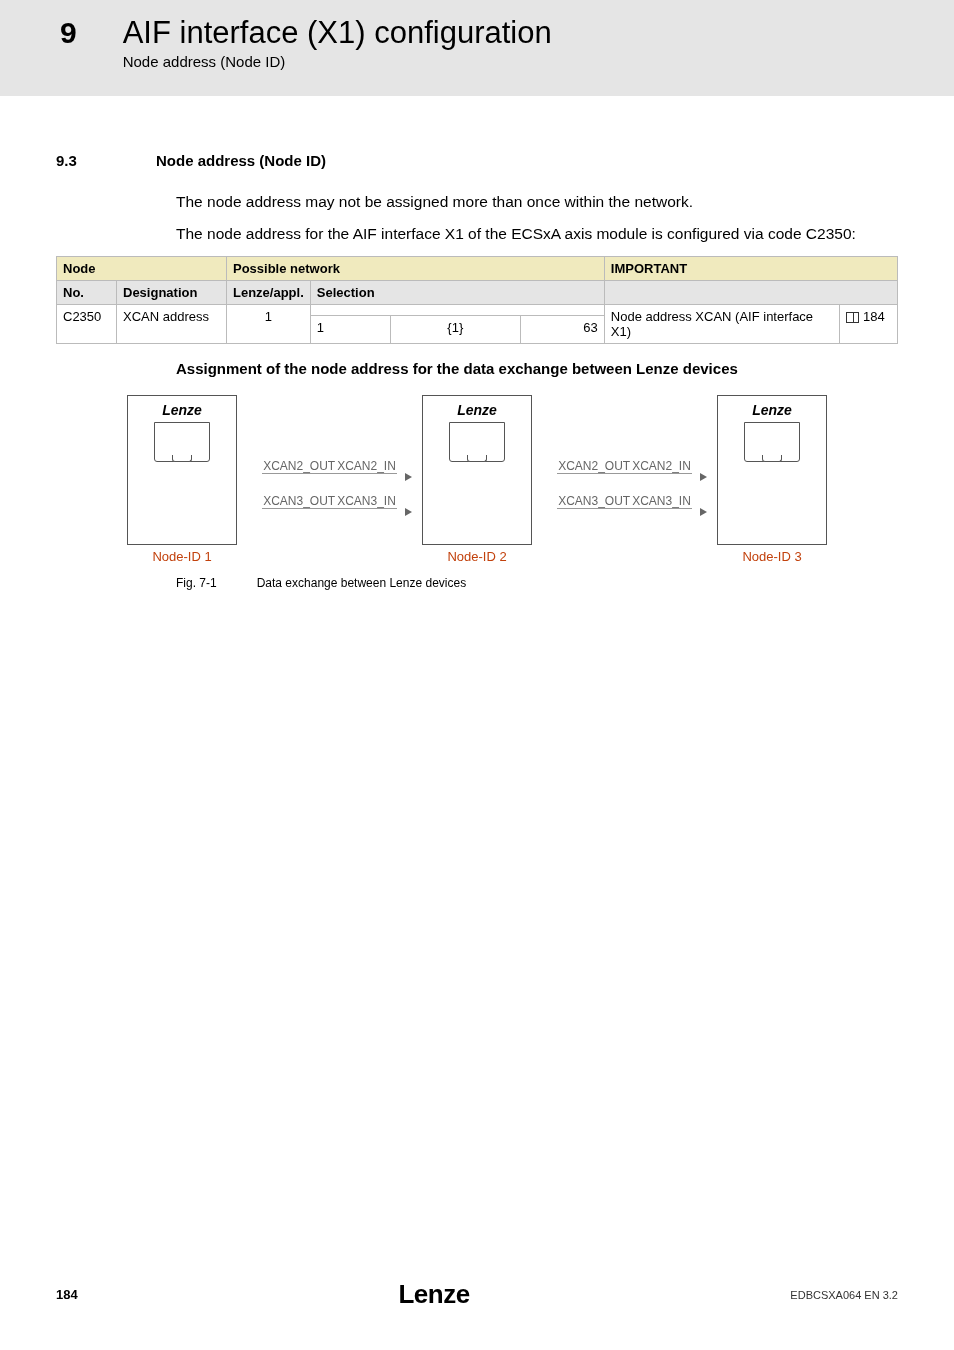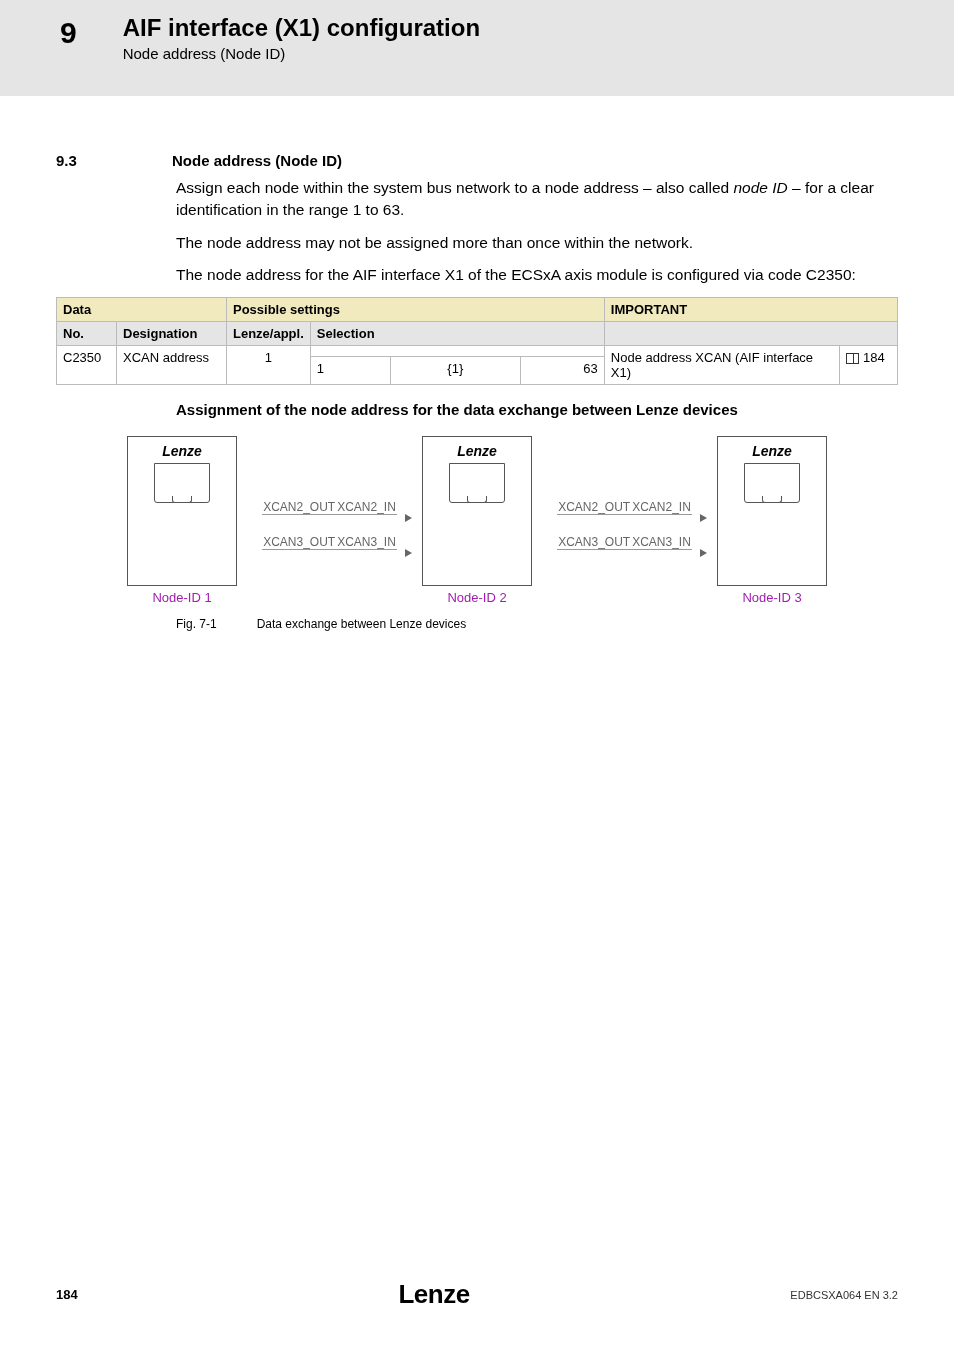--- a/index.html
+++ b/index.html
@@ -12,26 +12,26 @@
     align-items: flex-start;
     gap: 46px;
   }
   .chapter-num {
     font-size: 30px;
     font-weight: 700;
     line-height: 1.1;
     padding-top: 2px;
   }
   .chapter-titles { display: flex; flex-direction: column; }
-  .chapter-main { font-size: 24px; font-weight: 700; line-height: 1.2; }
+  .chapter-main { font-size: 31px; font-weight: 400; line-height: 1.2; }
   .chapter-sub { font-size: 15px; font-weight: 400; margin-top: 2px; }
 
   .content { padding: 56px 56px 0 56px; }
 
-  .sec-row { display: flex; gap: 56px; margin-bottom: 8px; }
+  .sec-row { display: flex; gap: 40px; margin-bottom: 22px; }
   .sec-num { font-size: 15px; font-weight: 700; min-width: 60px; }
   .sec-title { font-size: 15px; font-weight: 700; }
 
   .body-col { margin-left: 120px; }
   .para { font-size: 15.5px; line-height: 1.45; margin-bottom: 10px; }
   .italic { font-style: italic; }
 
   table.codes {
     width: 100%;
     border-collapse: collapse;
@@ -103,21 +103,21 @@
     transform: translateX(-50%);
     width: 20px; height: 7px;
     border: 1px solid #555;
     border-top: none;
     border-radius: 0 0 3px 3px;
     background: #fff;
   }
   .node-label {
     text-align: center;
     font-size: 13px;
-    color: #a21caf;
+    color: #c2410c;
     margin-top: 4px;
   }
   .conns {
     display: flex;
     flex-direction: column;
     gap: 20px;
     flex: 1;
     padding: 0 4px;
     margin-top: 10px;
   }
@@ -185,42 +185,39 @@
 </div>
 
 <div class="content">
 
   <div class="sec-row">
     <div class="sec-num">9.3</div>
     <div class="sec-title">Node address (Node ID)</div>
   </div>
 
   <div class="body-col">
-    <p class="para">
-      <span>Assign each node within the system bus network to a node address  – also called </span><span class="italic">node ID</span><span> – for a clear identification in the range 1 to 63.</span>
-    </p>
     <p class="para">The node address may not be assigned more than once within the network.</p>
     <p class="para">The node address for the AIF interface X1 of the  ECSxA axis module is configured via code C2350:</p>
   </div>
 
   <table class="codes">
     <colgroup>
       <col style="width:60px">
         <col style="width:110px">
         <col style="width:76px">
       <col style="width:80px">
         <col style="width:130px">
         <col style="width:84px">
       <col>
         <col style="width:58px">
     </colgroup>
     <thead>
       <tr>
-        <th colspan="2">Data</th>
-        <th colspan="4">Possible settings</th>
+        <th colspan="2">Node</th>
+        <th colspan="4">Possible network</th>
         <th colspan="2" class="important-col">IMPORTANT</th>
       </tr>
       <tr>
         <th>No.</th>
         <th>Designation</th>
         <th>Lenze/appl.</th>
         <th colspan="3">Selection</th>
         <th colspan="2" style="background:#e5e5e5"></th>
       </tr>
     </thead>

